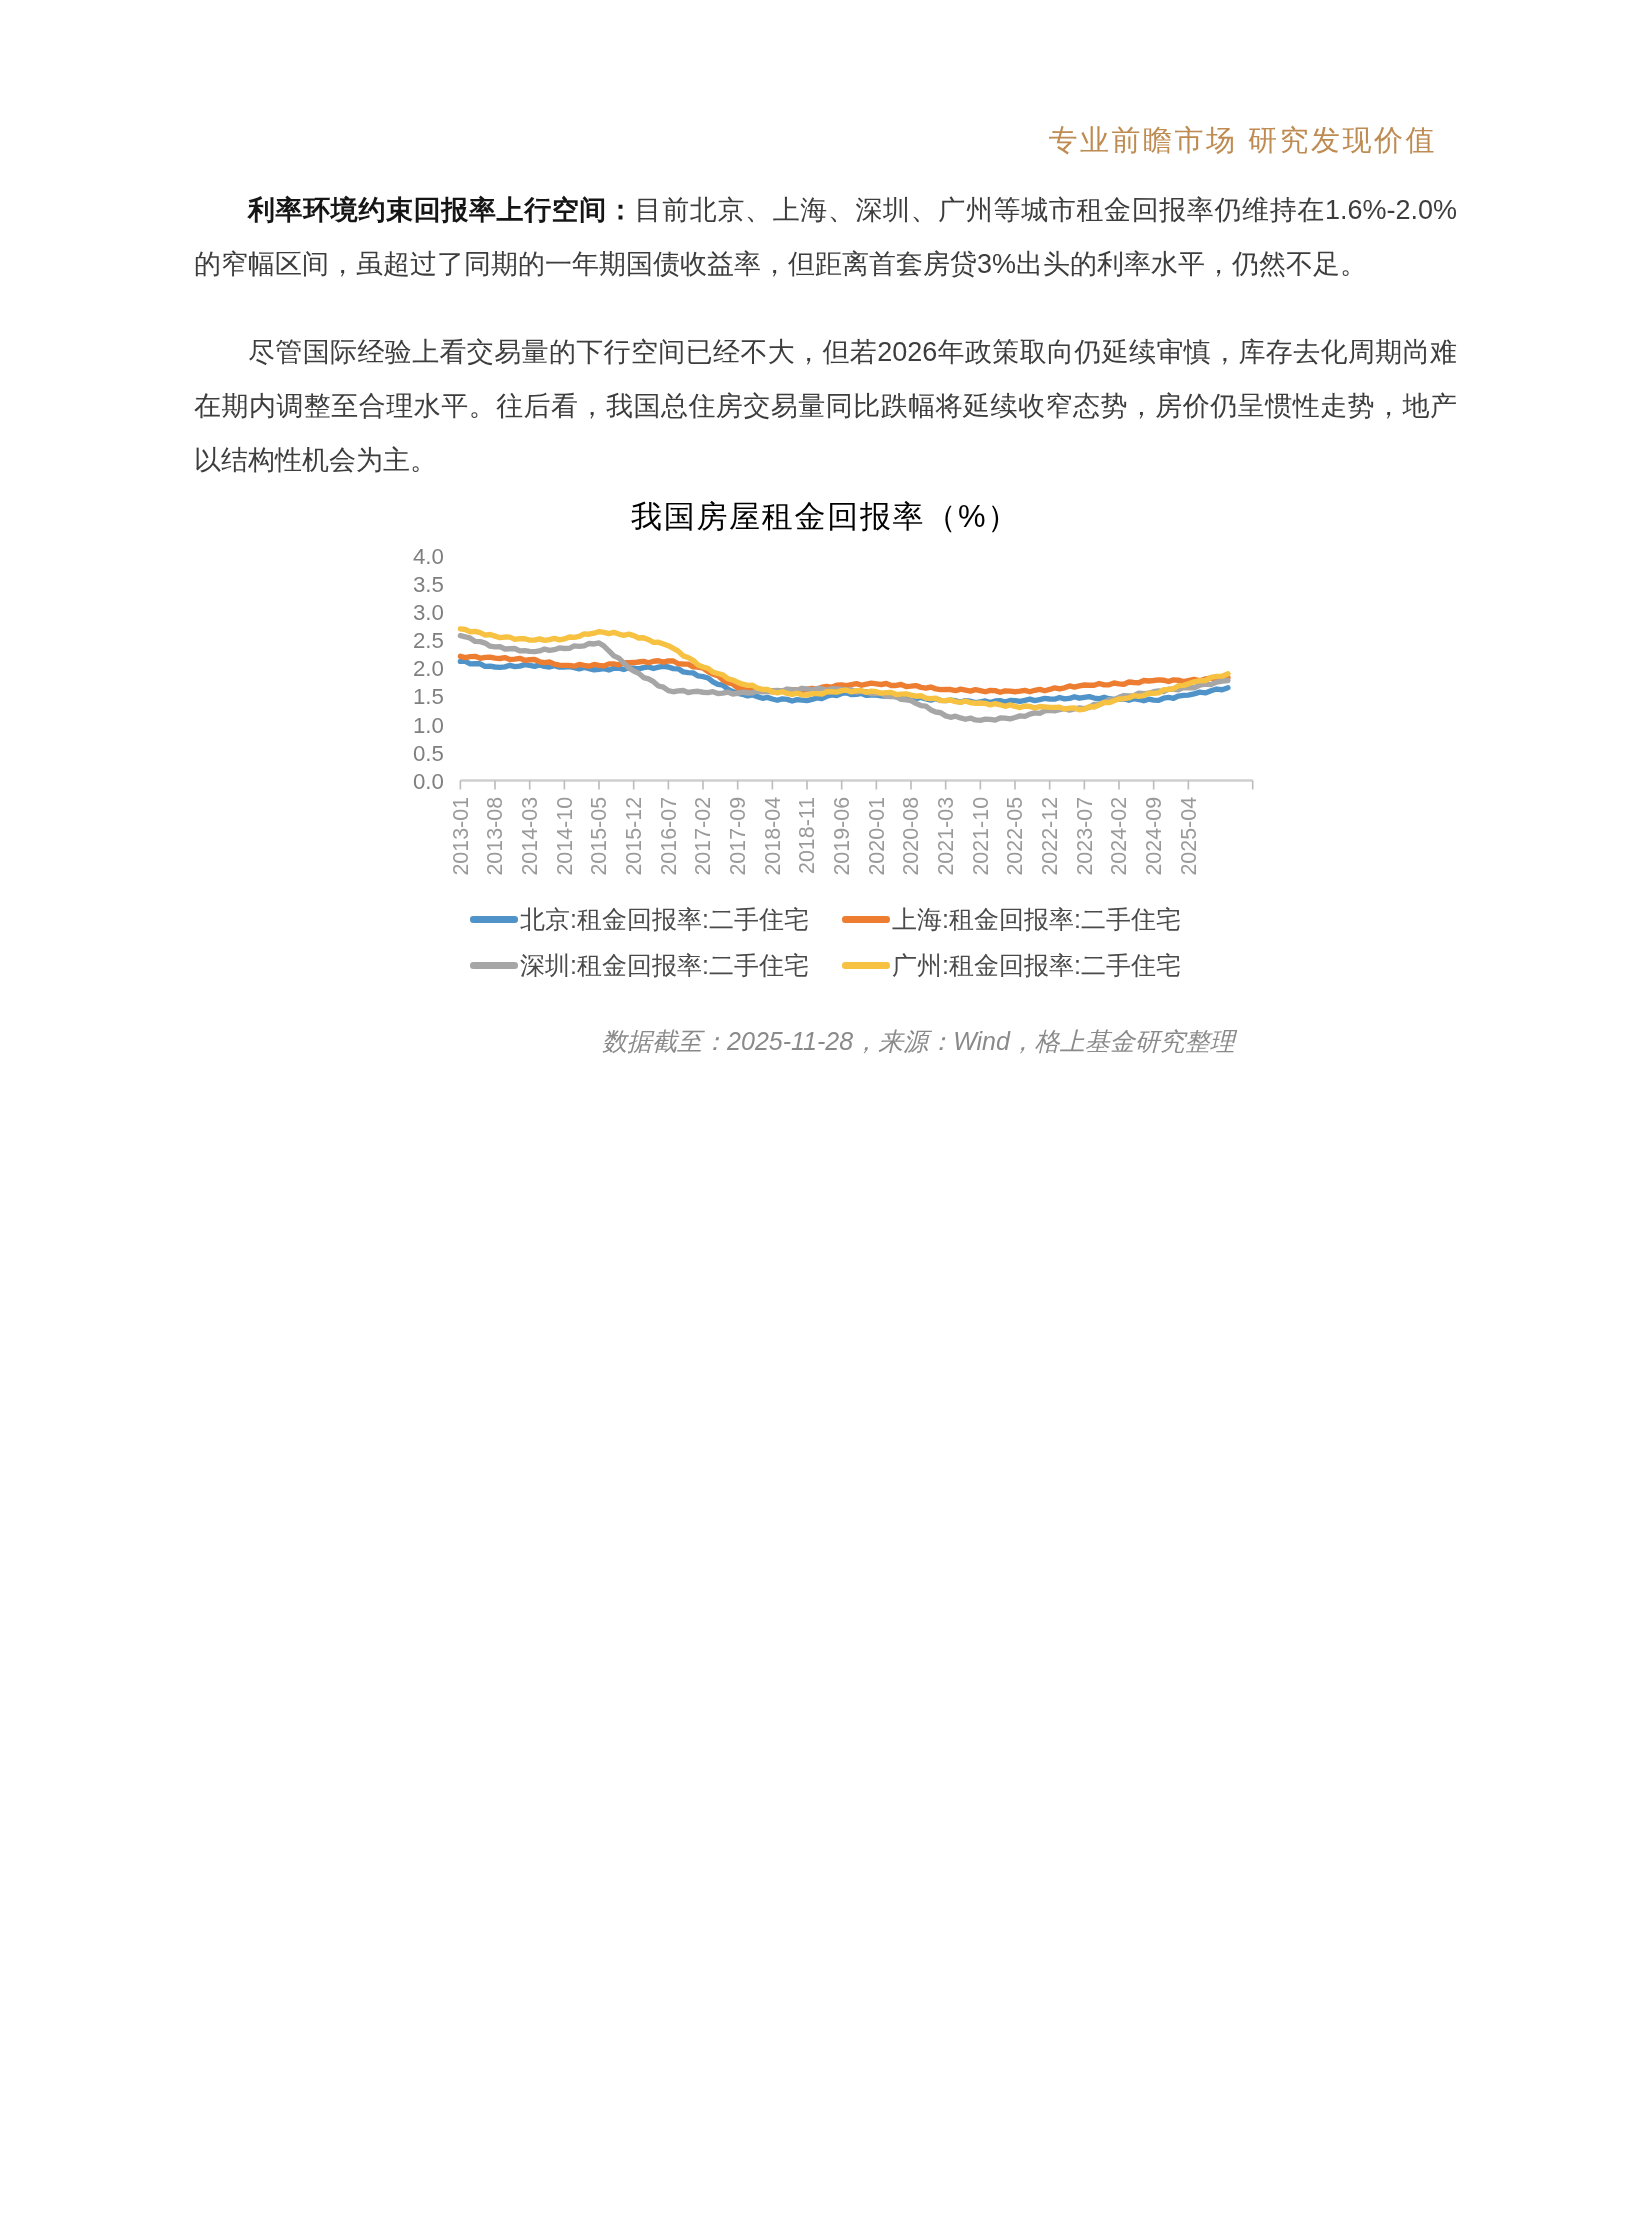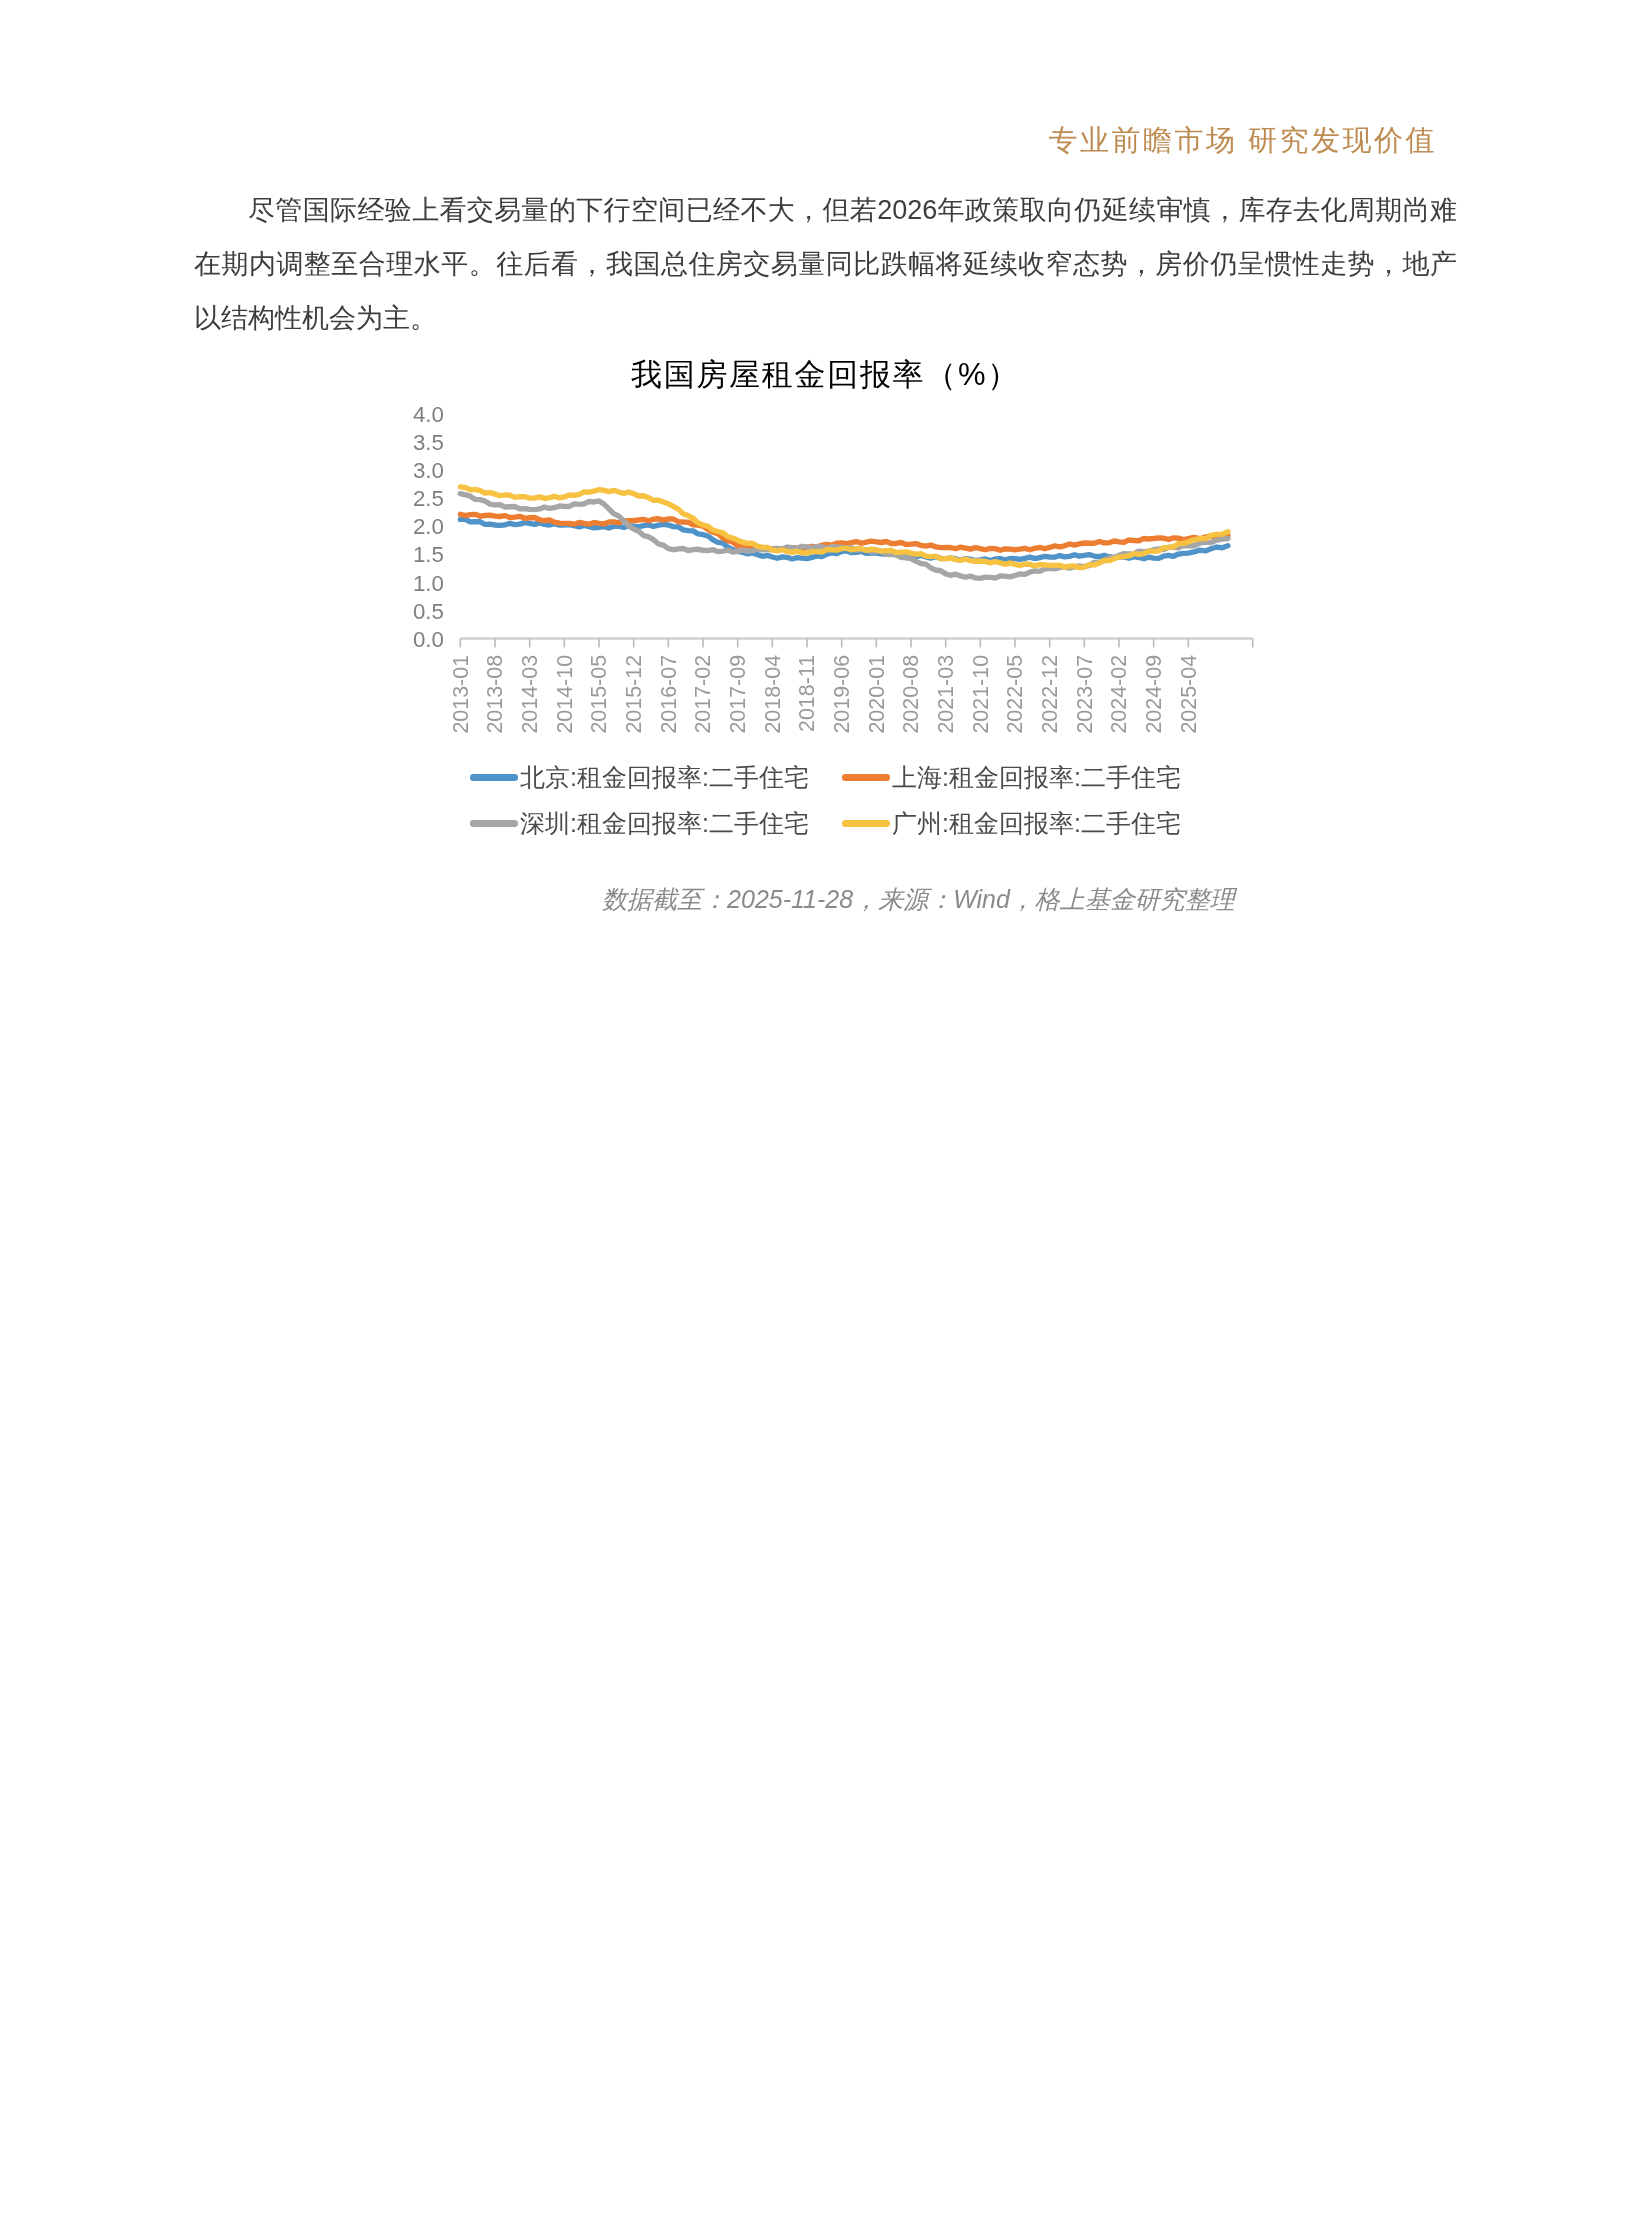--- a/index.html
+++ b/index.html
@@ -98,20 +98,21 @@
   .footer .num{ letter-spacing:5.8px;font-style:italic; }
 </style>
 </head>
 <body>
 
 <div class="page">
 
   <div class="header-slogan">专业前瞻市场  研究发现价值</div>
 
   <div class="content">
+    <p class="para"><b>利率环境约束回报率上行空间：</b><span>目前北京、上海、深圳、广州等城市租金回报率仍维持在1.6%-2.0%的窄幅区间，虽超过了同期的一年期国债收益率，但距离首套房贷3%出头的利率水平，仍然不足。</span></p>
     <p class="para"><b></b><span>尽管国际经验上看交易量的下行空间已经不大，但若2026年政策取向仍延续审慎，库存去化周期尚难在期内调整至合理水平。往后看，我国总住房交易量同比跌幅将延续收窄态势，房价仍呈惯性走势，地产以结构性机会为主。</span></p>
 
     <div class="chart-block">
       <div class="chart-title">我国房屋租金回报率（%）</div>
       <svg id="chart-svg" xmlns="http://www.w3.org/2000/svg" viewBox="0 0 1070 418" width="884" height="345">
           <g>
             <text x="72" y="294" text-anchor="end" font-size="27" fill="#7F7F7F">0.0</text>
             <text x="72" y="260" text-anchor="end" font-size="27" fill="#7F7F7F">0.5</text>
             <text x="72" y="226" text-anchor="end" font-size="27" fill="#7F7F7F">1.0</text>
             <text x="72" y="192" text-anchor="end" font-size="27" fill="#7F7F7F">1.5</text>

